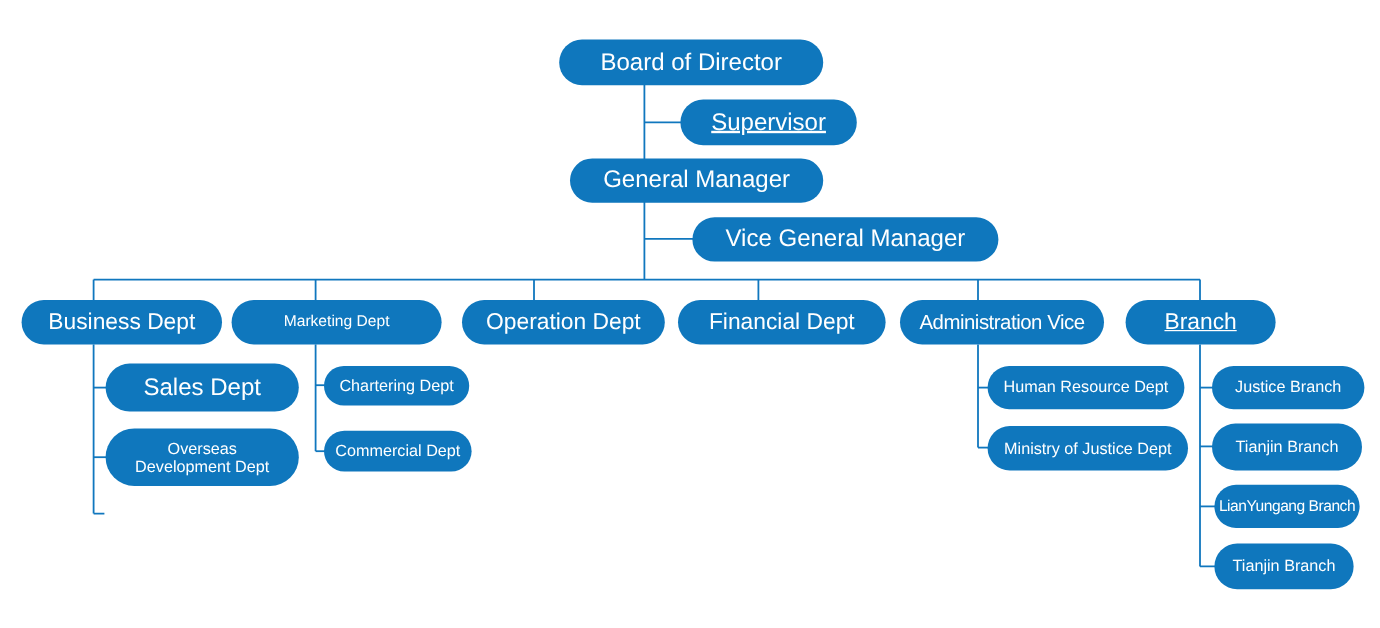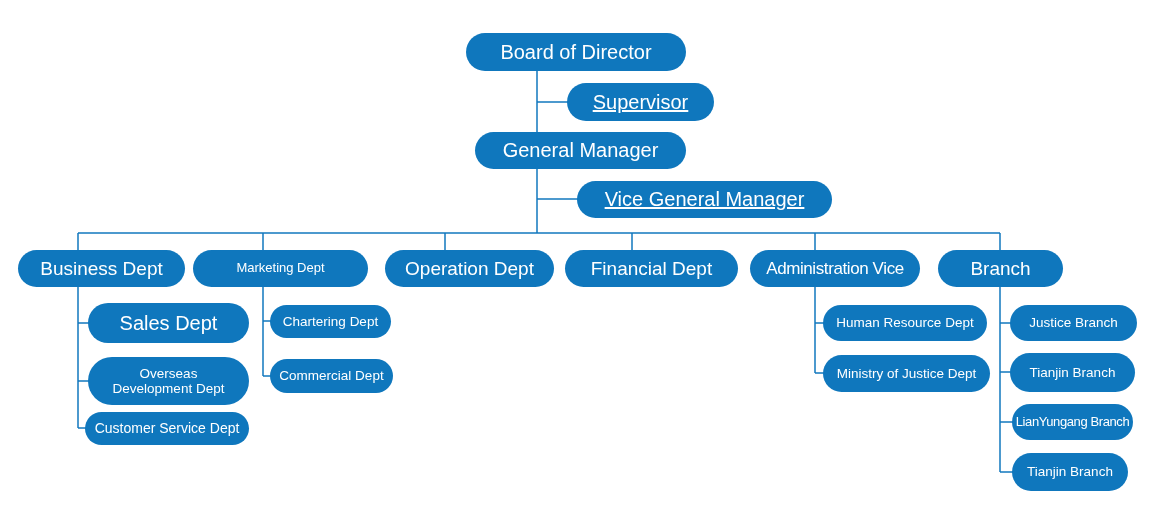--- a/index.html
+++ b/index.html
@@ -83,32 +83,31 @@
     <line x1="1000" y1="287" x2="1000" y2="472"></line>
     <line x1="1000" y1="323" x2="1012" y2="323"></line>
     <line x1="1000" y1="372" x2="1012" y2="372"></line>
     <line x1="1000" y1="422" x2="1014" y2="422"></line>
     <line x1="1000" y1="472" x2="1014" y2="472"></line>
   </svg>
 
   <div class="node" style="left:466px; top:33px;  width:220px; height:38px; font-size:20px;">Board of Director</div>
   <div class="node" style="left:567px; top:83px;  width:147px; height:38px; font-size:20px;text-decoration:underline;">Supervisor</div>
   <div class="node" style="left:475px; top:132px; width:211px; height:37px; font-size:20px;">General Manager</div>
-  <div class="node" style="left:577px; top:181px; width:255px; height:37px; font-size:20px;text-decoration:underline;">Vice General Manager</div>
+  <div class="node" style="left:577px; top:181px; width:255px; height:37px; font-size:20px;">Vice General Manager</div>
 
   <div class="node" style="left:18px;  top:250px; width:167px; height:37px; font-size:19px;">Business Dept</div>
   <div class="node" style="left:193px; top:250px; width:175px; height:37px; font-size:13px;">Marketing Dept</div>
   <div class="node" style="left:385px; top:250px; width:169px; height:37px; font-size:19px;">Operation Dept</div>
   <div class="node" style="left:565px; top:250px; width:173px; height:37px; font-size:19px;">Financial Dept</div>
   <div class="node condensed" style="left:750px; top:250px; width:170px; height:37px; font-size:17px;">Administration Vice</div>
-  <div class="node" style="left:938px; top:250px; width:125px; height:37px; font-size:19px;">Branch</div>
+  <div class="node" style="left:938px; top:250px; width:125px; height:37px; font-size:19px;text-decoration:underline;">Branch</div>
 
   <div class="node" style="left:88px; top:303px; width:161px; height:40px; font-size:20px;">Sales Dept</div>
   <div class="node wrap" style="left:88px; top:357px; width:161px; height:48px; font-size:13.5px; padding:0 14px;">Overseas Development Dept</div>
-  <div class="node" style="left:85px; top:412px; width:164px; height:33px; font-size:14px;">Customer Service Dept</div>
 
   <div class="node" style="left:270px; top:305px; width:121px; height:33px; font-size:13.5px;">Chartering Dept</div>
   <div class="node" style="left:270px; top:359px; width:123px; height:34px; font-size:13.5px;">Commercial Dept</div>
 
   <div class="node" style="left:823px; top:305px; width:164px; height:36px; font-size:13.5px;">Human Resource Dept</div>
   <div class="node" style="left:823px; top:355px; width:167px; height:37px; font-size:13.5px;">Ministry of Justice Dept</div>
 
   <div class="node" style="left:1010px; top:305px; width:127px; height:36px; font-size:13.5px;">Justice Branch</div>
   <div class="node" style="left:1010px; top:353px; width:125px; height:39px; font-size:13.5px;">Tianjin Branch</div>
   <div class="node condensed" style="left:1012px; top:404px; width:121px; height:36px; font-size:13px;">LianYungang Branch</div>

